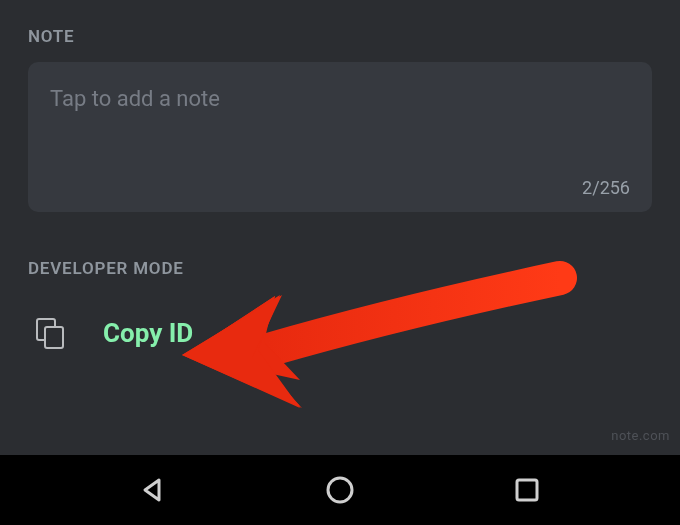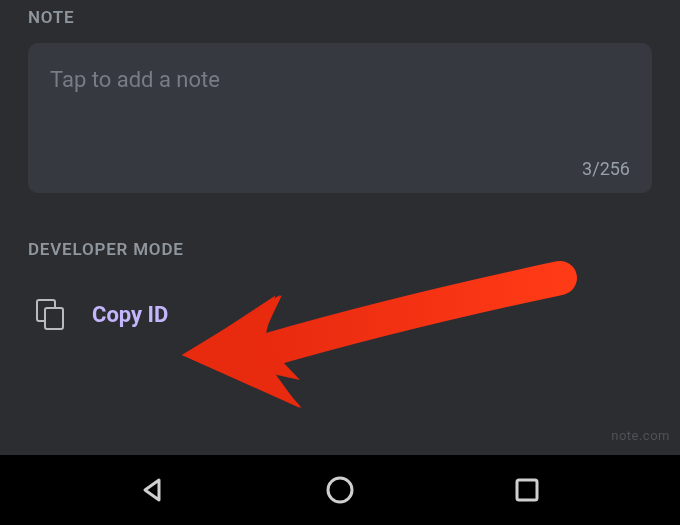--- a/index.html
+++ b/index.html
@@ -17,21 +17,21 @@
     .screen {
       width: 680px;
       height: 525px;
       background: #2b2d31;
       position: relative;
       display: flex;
       flex-direction: column;
     }
     .content {
       flex: 1;
-      padding: 7px 28px 0 28px;
+      padding: 26px 28px 0 28px;
     }
     .section-label {
       color: #8f969e;
       font-size: 17px;
       font-weight: 600;
       letter-spacing: 0.8px;
       margin-bottom: 16px;
     }
     .note-box {
       background: #36393f;
@@ -88,23 +88,24 @@
       position: absolute;
       width: 20px;
       height: 23px;
       border: 2.5px solid #b9bbbe;
       border-radius: 3px;
       left: 8px;
       top: 8px;
       background: #2b2d31;
     }
     .copy-label {
-      color: #c4b5fd;
-      font-size: 22px;
+      color: #86efac;
+      font-size: 26px;
       font-weight: 700;
+      margin-left: 11px;
     }
     .nav-bar {
       height: 70px;
       background: #000000;
       display: flex;
       align-items: center;
       justify-content: space-around;
       padding: 0 60px;
     }
     .nav-btn {
@@ -142,21 +143,21 @@
 <body>
 
 <div class="screen">
 
   <div class="content">
 
     <div class="section-label">NOTE</div>
 
     <div class="note-box">
       <div class="note-placeholder">Tap to add a note</div>
-      <div class="note-counter">3/256</div>
+      <div class="note-counter">2/256</div>
     </div>
 
     <div class="dev-section">
       <div class="dev-label">DEVELOPER MODE</div>
 
       <div class="copy-row">
         <div class="copy-icon-wrap">
           <div class="copy-icon-back"></div>
           <div class="copy-icon-front"></div>
         </div>

